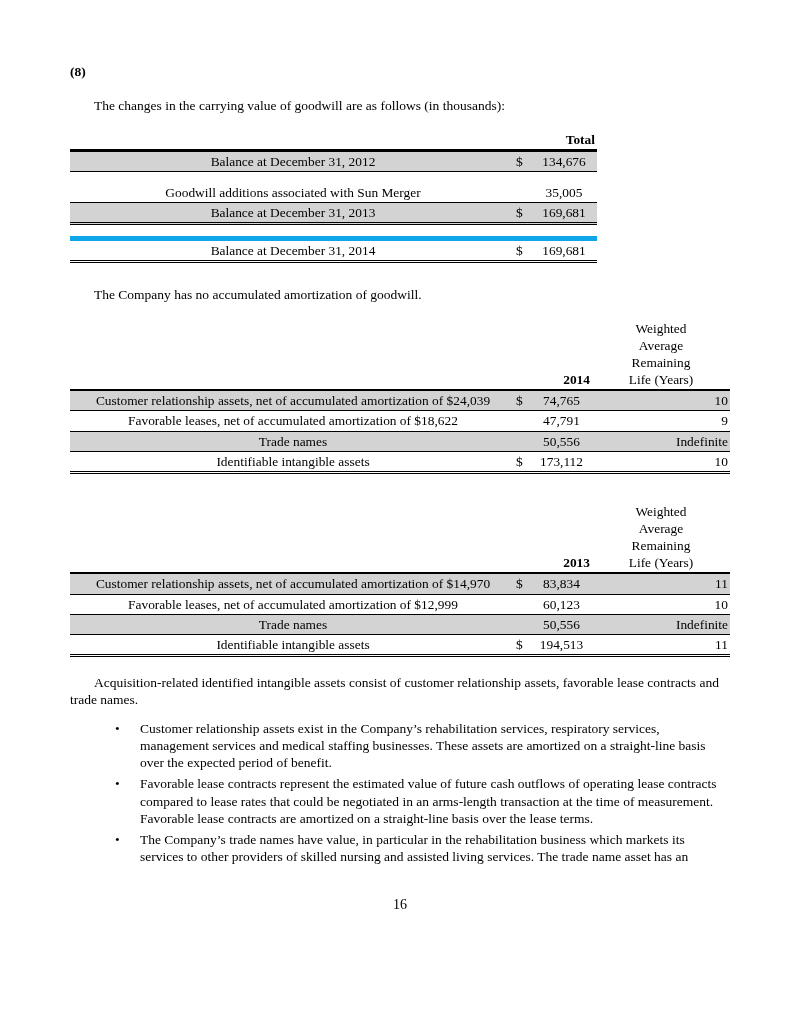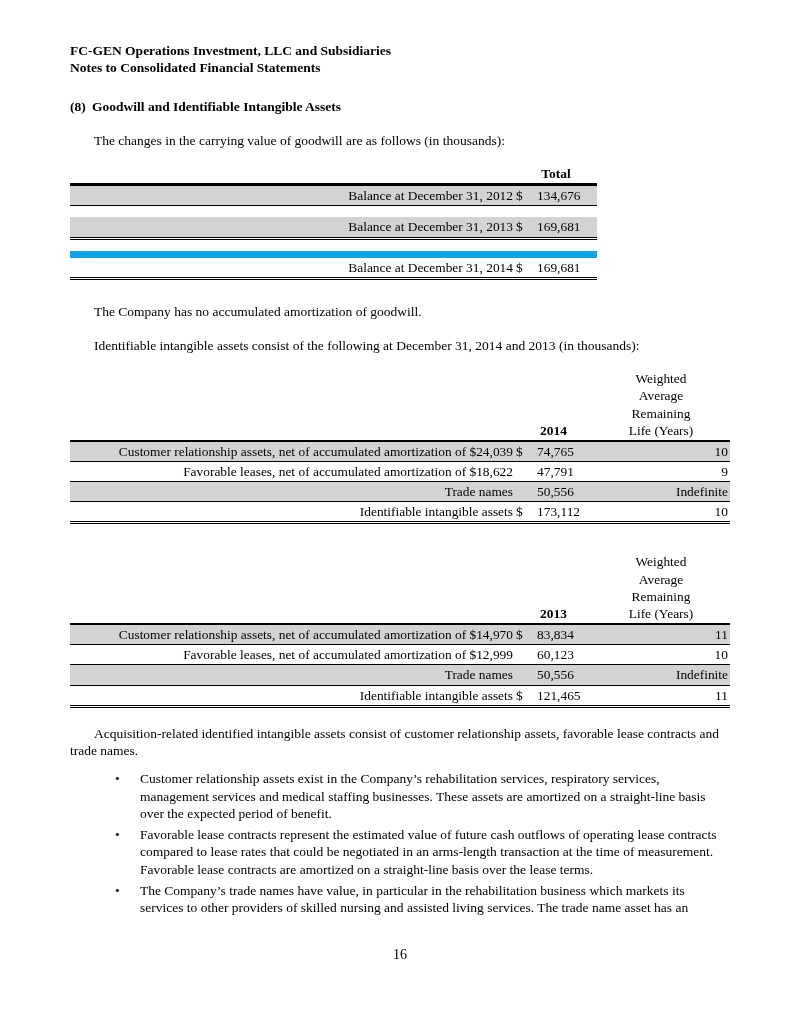--- a/index.html
+++ b/index.html
@@ -38,41 +38,41 @@
     border-collapse: collapse;
     table-layout: fixed;
     margin-top: 15px;
     font-size: 13.4px;
   }
   table.fin td {
     padding: 1px 2px;
     vertical-align: bottom;
     white-space: nowrap;
   }
-  table.fin td.lbl { padding-left: 3px; text-align: right; }
+  table.fin td.lbl { padding-left: 3px; text-align: center; }
   table.fin td.cur { text-align: left; padding-left: 1px; padding-right: 0; }
-  table.fin td.val { text-align: left; padding-right: 6px; font-family: Liberation Serif, serif; }
+  table.fin td.val { text-align: center; padding-right: 6px; font-family: Liberation Serif, serif; }
   table.fin td.life { text-align: right; }
   .year-head {
-    text-align: center;
+    text-align: right;
     font-weight: bold;
   }
   .life-head { white-space: normal !important; }
   .life-head-inner {
     max-width: 82px;
     margin: 0 auto;
     text-align: center;
     font-weight: normal;
     white-space: normal;
   }
   tr.head-row-thick td { border-bottom: 3px solid #000; }
   tr.head-row td { border-bottom: 2px solid #000; }
   tr.row-line td { border-bottom: 1px solid #000; }
   tr.dbl-line td { border-bottom: 3px double #000; }
-  tr.top-line td { border-top: 7px solid #0ea5e9; }
+  tr.top-line td { border-top: 5px solid #0ea5e9; }
   tr.shaded td { background: #d3d3d3; }
   tr.spacer td { height: 11px; padding: 0; background: #fff; }
 
   .goodwill-table { width: 527px; }
   .intangibles-table { width: 660px; }
   .intangibles-table.second { margin-top: 28px; }
 
   .acq-para { margin-top: 22px; }
 
   .bullet-list { margin-top: 11px; }
@@ -91,28 +91,23 @@
     margin-top: 30px;
     padding-bottom: 14px;
     font-size: 14px;
   }
 </style>
 </head>
 <body>
 
 <div class="page">
 
-  <div class="doc-header">
-    <div>FC-GEN Operations Investment, LLC and Subsidiaries</div>
-    <div>Notes to Consolidated Financial Statements</div>
-  </div>
 
   <div class="section-heading">
     <span class="section-num">(8)</span>
-    <span class="section-title">Goodwill and Identifiable Intangible Assets</span>
   </div>
 
   <p class="body-para">The changes in the carrying value of goodwill are as follows (in thousands):</p>
 
   <table class="fin goodwill-table">
     <colgroup>
       <col style="width:445px">
         <col style="width:20px">
         <col style="width:62px">
     </colgroup>
@@ -122,40 +117,44 @@
       <td class="year-head" colspan="2">Total</td>
     </tr>
     <tr class="shaded row-line">
       <td class="lbl">Balance at December 31, 2012</td>
       <td class="cur">$</td>
       <td class="val">134,676</td>
     </tr>
     <tr class="spacer">
           <td colspan="3"></td>
         </tr>
+    <tr class="row-line">
+      <td class="lbl">Goodwill additions associated with Sun Merger</td>
+      <td class="cur"></td>
+      <td class="val">35,005</td>
+    </tr>
     <tr class="shaded dbl-line">
       <td class="lbl">Balance at December 31, 2013</td>
       <td class="cur">$</td>
       <td class="val">169,681</td>
     </tr>
     <tr class="spacer">
           <td colspan="3"></td>
         </tr>
     <tr class="top-line dbl-line">
       <td class="lbl">Balance at December 31, 2014</td>
       <td class="cur">$</td>
       <td class="val">169,681</td>
     </tr>
   </tbody>
     </table>
 
   <p class="body-para" style="margin-top:23px">The Company has no accumulated amortization of goodwill.</p>
 
 
-  <p class="body-para">Identifiable intangible assets consist of the following at December 31, 2014 and 2013 (in thousands):</p>
 
   <table class="fin intangibles-table">
     <colgroup>
       <col style="width:445px">
         <col style="width:20px">
         <col style="width:57px">
         <col style="width:138px">
     </colgroup>
     <tbody>
         <tr class="head-row">
@@ -221,21 +220,21 @@
     </tr>
     <tr class="shaded row-line">
       <td class="lbl">Trade names</td>
       <td class="cur"></td>
       <td class="val">50,556</td>
       <td class="life">Indefinite</td>
     </tr>
     <tr class="dbl-line">
       <td class="lbl">Identifiable intangible assets</td>
       <td class="cur">$</td>
-      <td class="val">121,465</td>
+      <td class="val">194,513</td>
       <td class="life">11</td>
     </tr>
   </tbody>
     </table>
 
   <p class="body-para acq-para">Acquisition-related identified intangible assets consist of customer relationship assets, favorable lease contracts and trade names.</p>
 
   <div class="bullet-list">
     <div class="bullet-item">
       <span class="bullet-marker">•</span>

